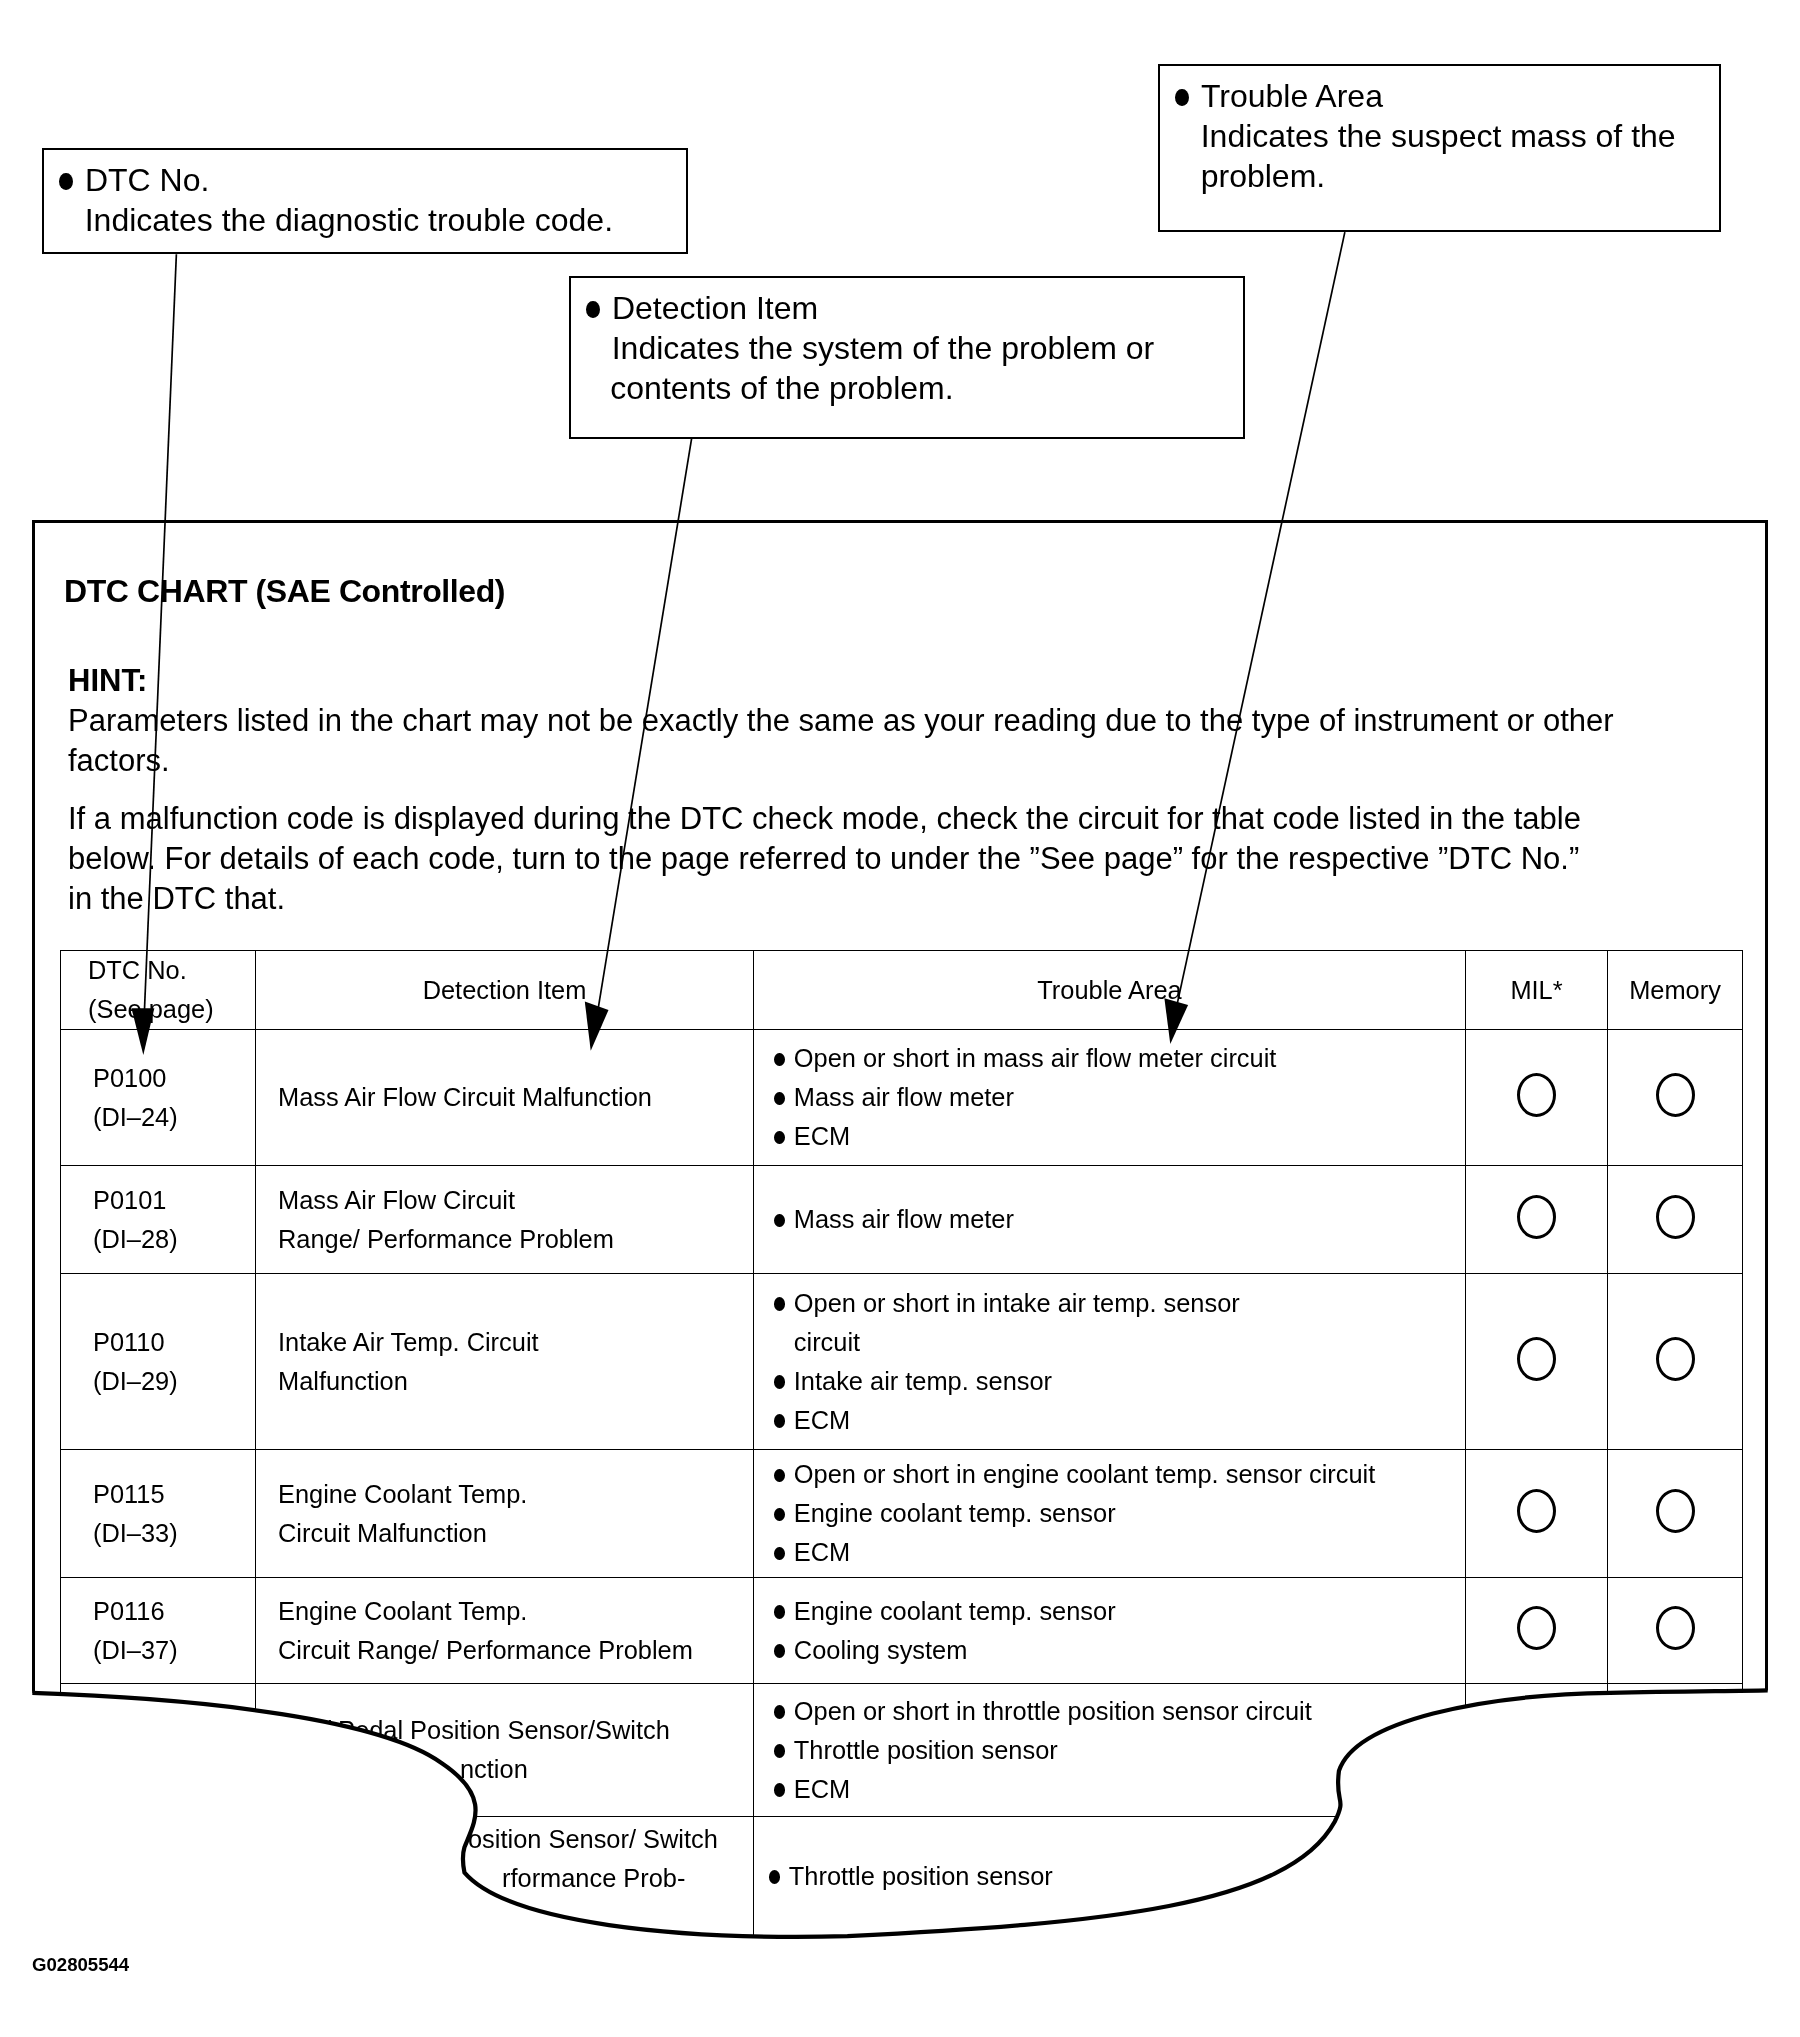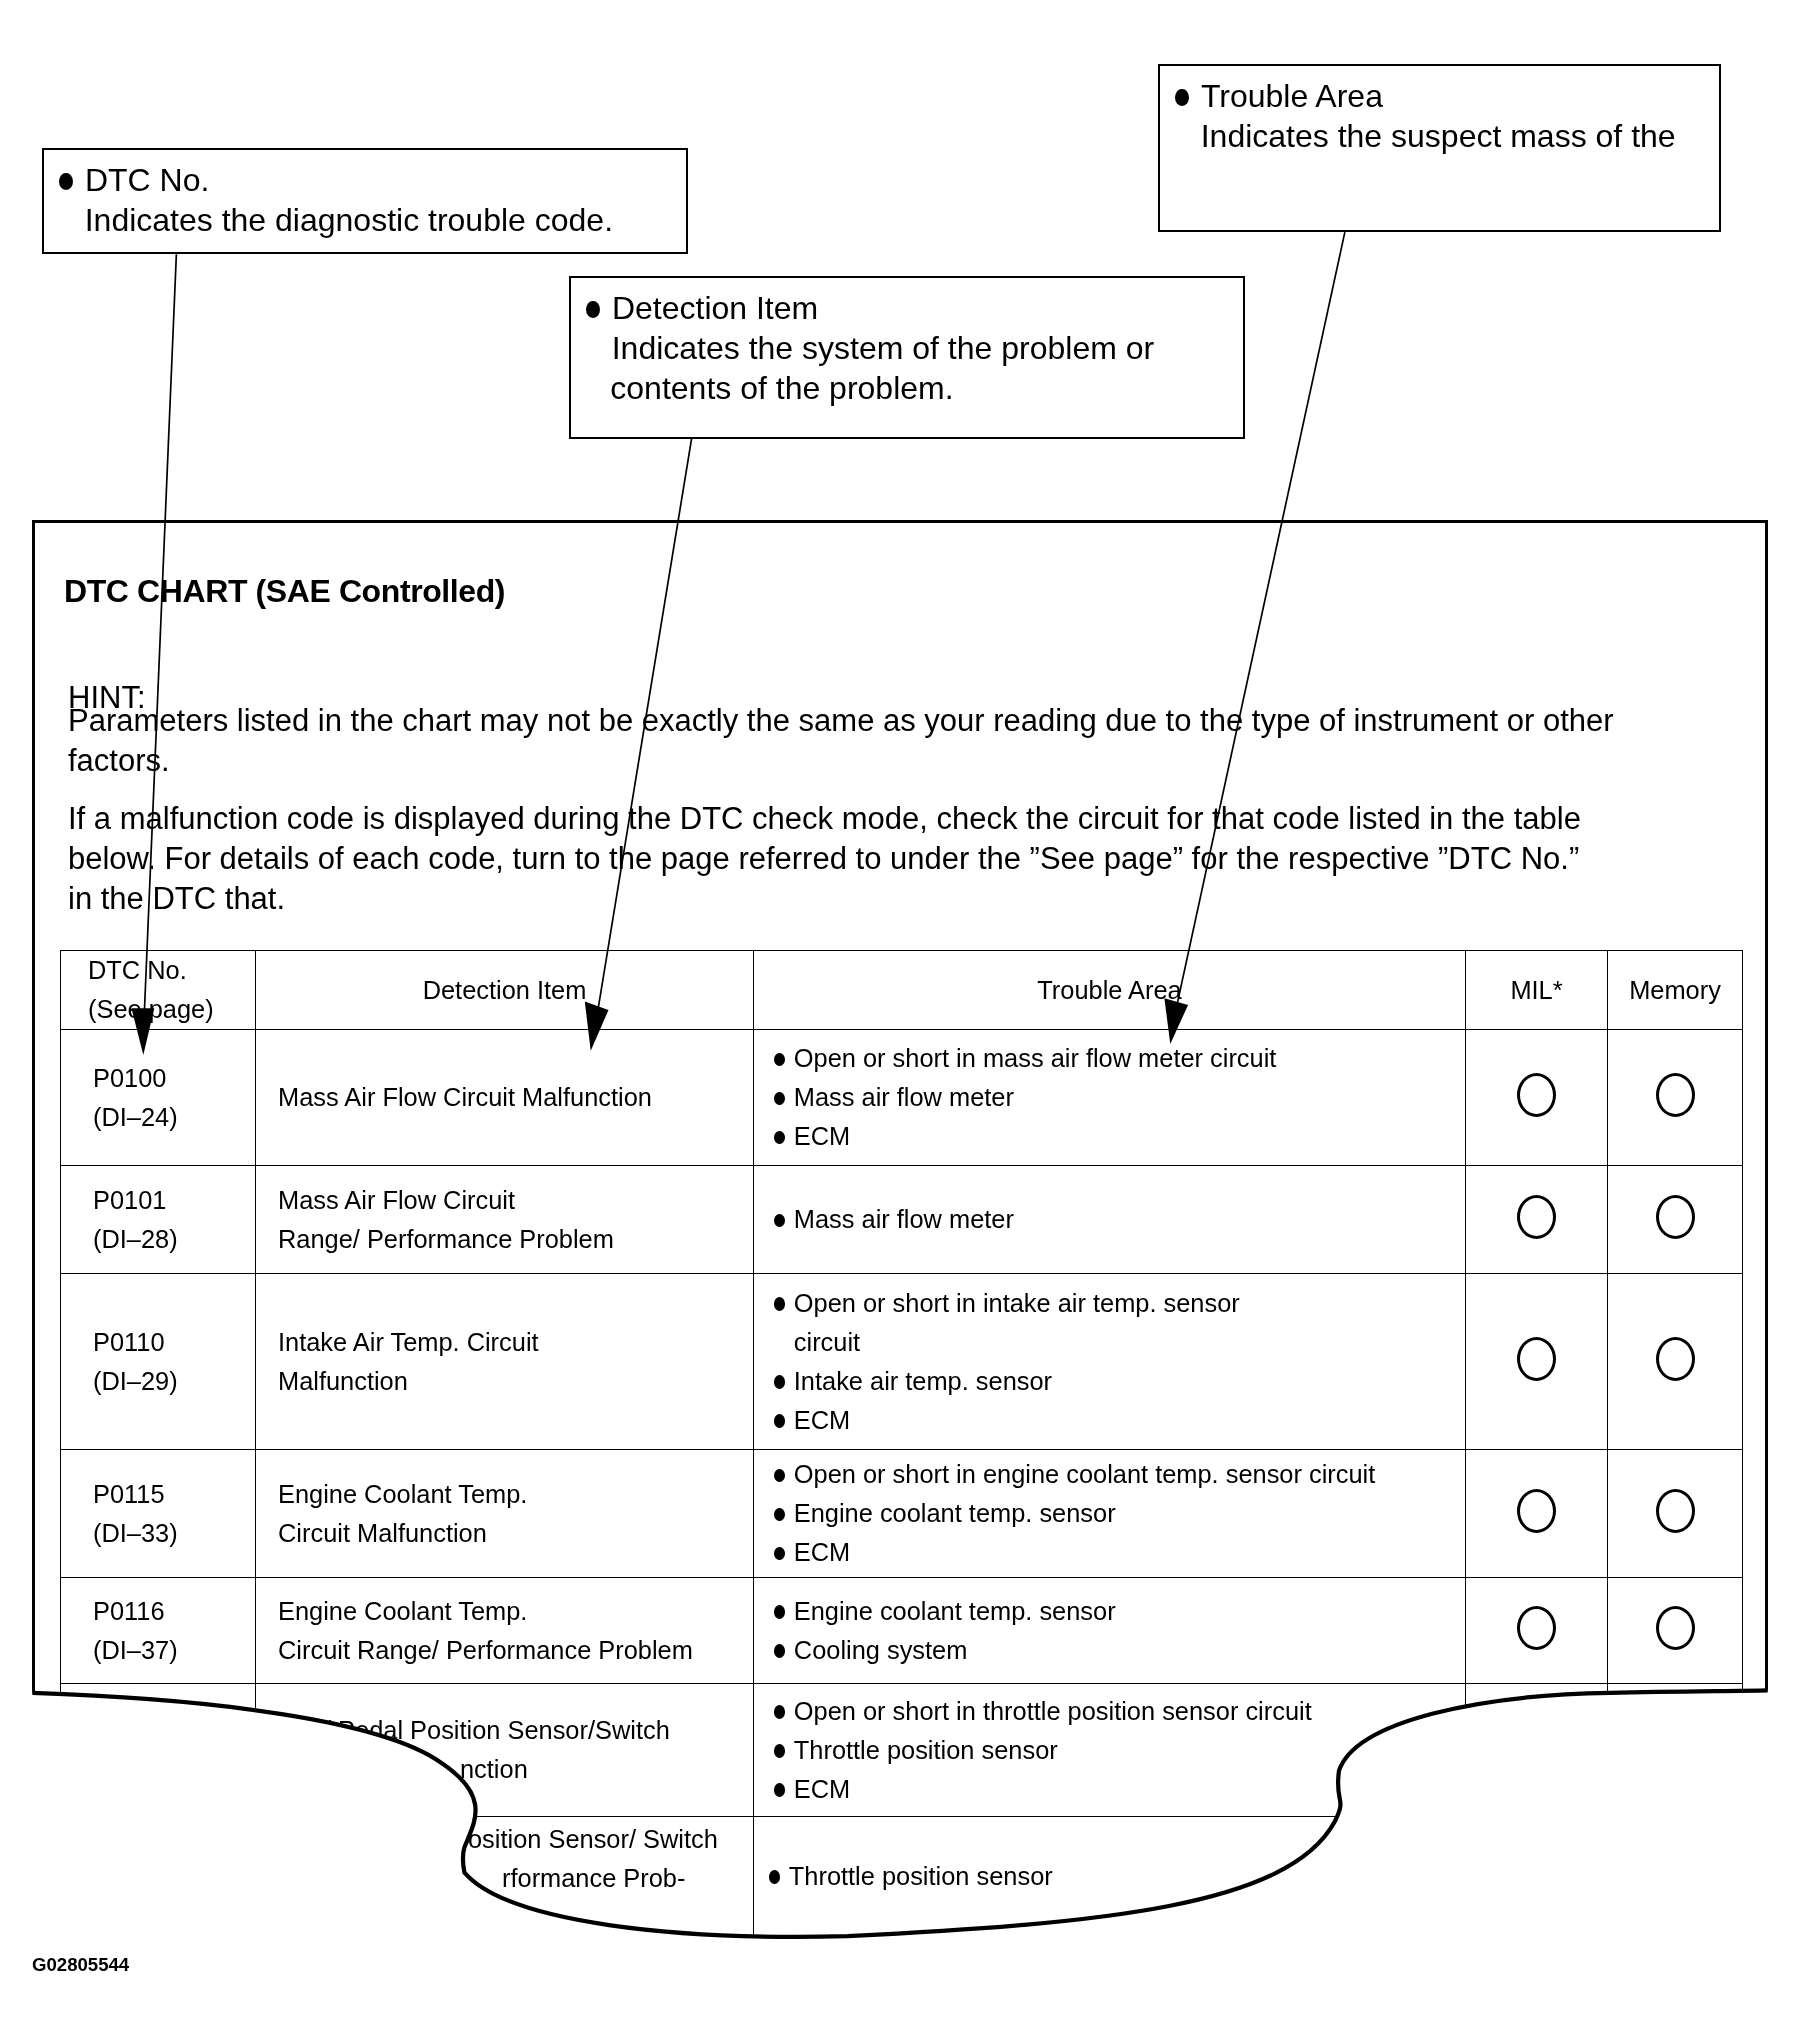--- a/index.html
+++ b/index.html
@@ -42,27 +42,28 @@
 
 <div class="callout" style="left:569px; top:276px; width:676px; height:163px;">
   <span class="bullet"></span><span class="ctitle">Detection Item</span>
   <span class="cdesc">Indicates the system of the problem or</span>
   <span class="cdesc" style="padding-left:24px;">contents of the problem.</span>
 </div>
 
 <div class="callout" style="left:1158px; top:64px; width:563px; height:168px;">
   <span class="bullet"></span><span class="ctitle">Trouble Area</span>
   <span class="cdesc">Indicates the suspect mass of the</span>
+  <span class="cdesc">problem.</span>
 </div>
 
 <div id="frame"></div>
 
 <div id="title">DTC CHART (SAE Controlled)</div>
 
-<div class="para" style="top:678px;">HINT:</div>
+<div class="para" style="top:661px;font-weight:bold;">HINT:</div>
 <div class="para" style="top:701px;">Parameters listed in the chart may not be exactly the same as your reading due to the type of instrument or other</div>
 <div class="para" style="top:741px;">factors.</div>
 <div class="para" style="top:799px;">If a malfunction code is displayed during the DTC check mode, check the circuit for that code listed in the table</div>
 <div class="para" style="top:839px;">below. For details of each code, turn to the page referred to under the ”See page” for the respective ”DTC No.”</div>
 <div class="para" style="top:879px;">in the DTC that.</div>
 
 <div id="table-wrap">
   <table>
     <colgroup>
       <col style="width:195px">

